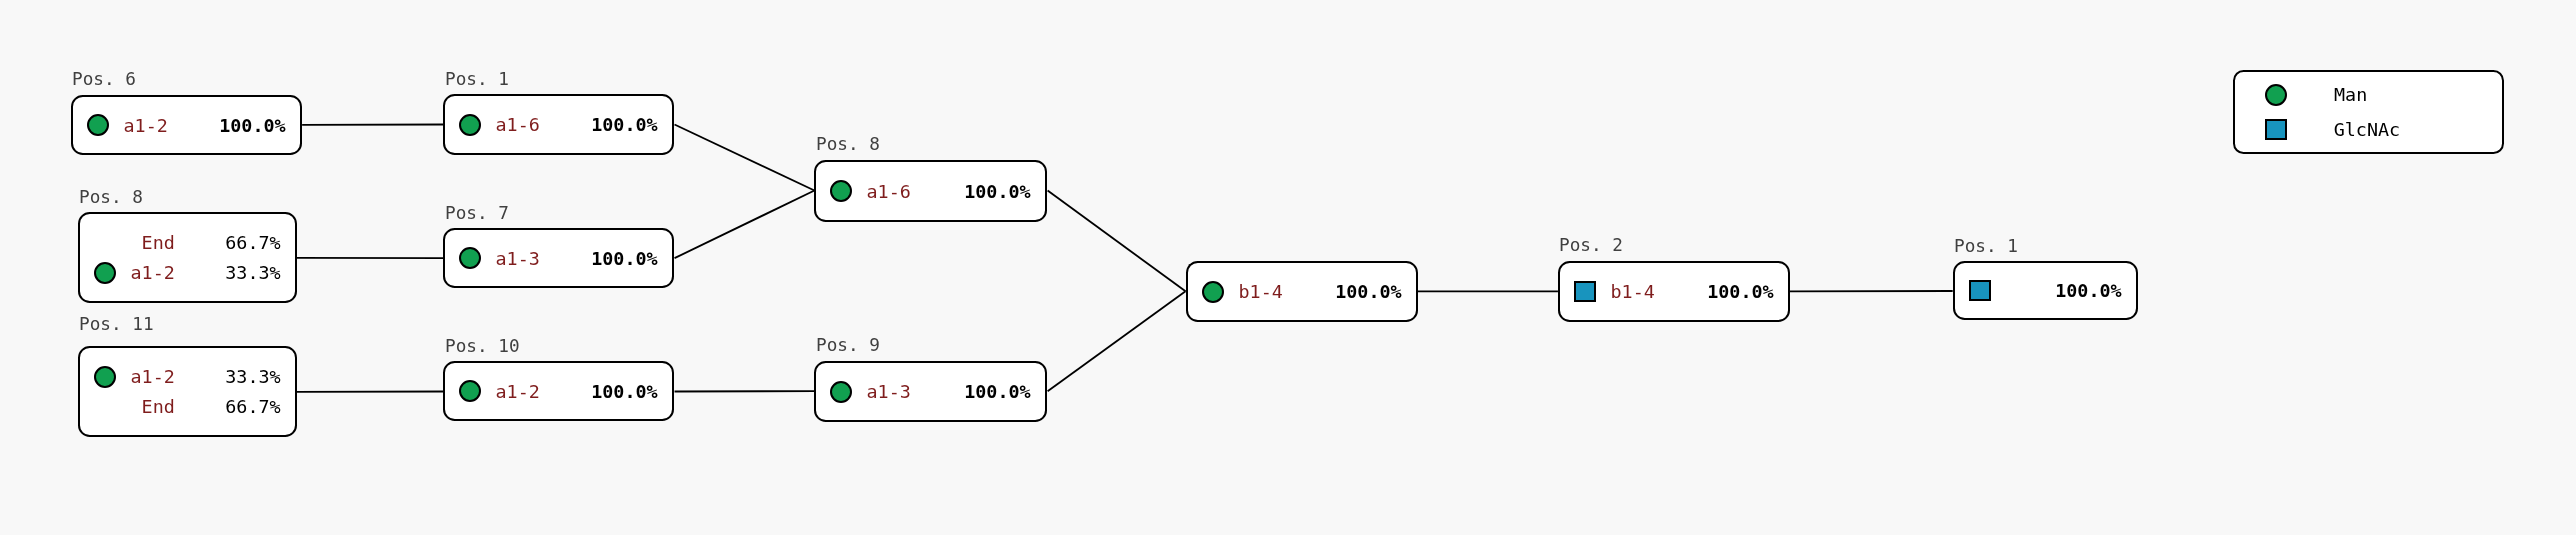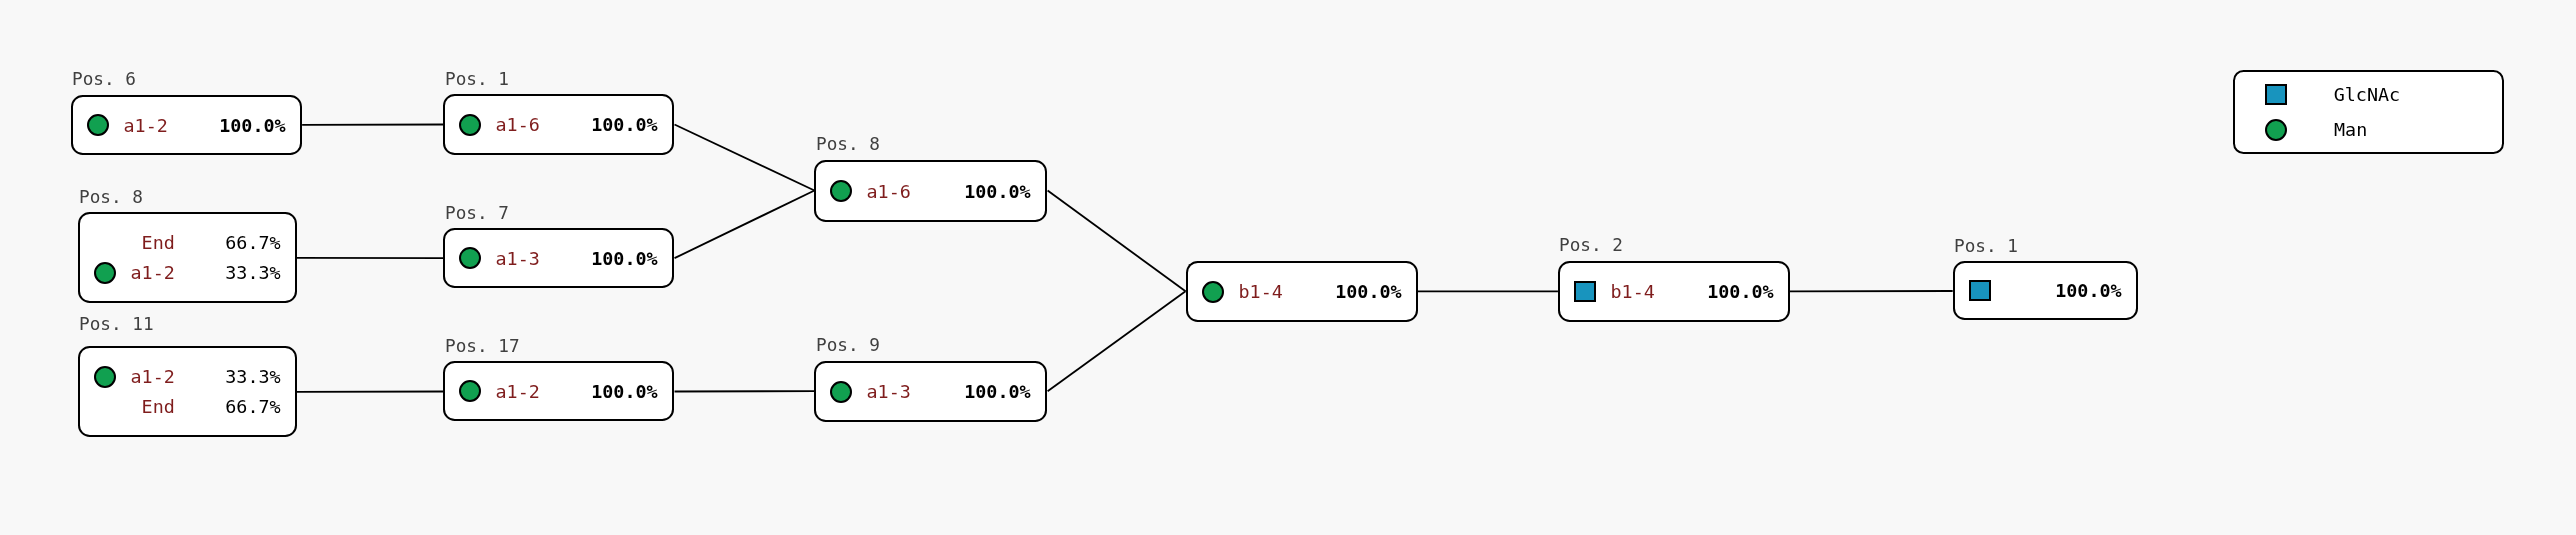--- a/index.html
+++ b/index.html
@@ -174,21 +174,21 @@
       <div class="node-label" style="left: 816px; top: 334px;">Pos. 9</div>
       <div class="node-box" style="left: 814px; top: 361px; width: 233px; height: 61px;">
         <div class="node-row">
           <span class="icon-cell">
             <span class="shape-circle" style="background: rgb(17, 160, 80);"></span>
           </span>
           <span class="linkage-label">a1-3</span>
           <span class="percent-value emph">100.0%</span>
         </div>
       </div>
-      <div class="node-label" style="left: 445px; top: 335px;">Pos. 17</div>
+      <div class="node-label" style="left: 445px; top: 335px;">Pos. 10</div>
       <div class="node-box" style="left: 443px; top: 361px; width: 231px; height: 60px;">
         <div class="node-row">
           <span class="icon-cell">
             <span class="shape-circle" style="background: rgb(17, 160, 80);"></span>
           </span>
           <span class="linkage-label">a1-2</span>
           <span class="percent-value emph">100.0%</span>
         </div>
       </div>
       <div class="node-label" style="left: 79px; top: 313px;">Pos. 11</div>
@@ -202,22 +202,22 @@
         </div>
         <div class="node-row">
           <span class="icon-cell"></span>
           <span class="linkage-label">End</span>
           <span class="percent-value">66.7%</span>
         </div>
       </div>
     </div>
   <div id="legend-box" style="left: 2233px; top: 70px; width: 271px; height: 84px;">
       <div class="legend-row">
+        <span class="shape-circle" style="background: rgb(17, 160, 80);"></span>
+        <span class="legend-text">Man</span>
+      </div>
+      <div class="legend-row">
         <span class="shape-square" style="background: rgb(24, 148, 190);"></span>
         <span class="legend-text">GlcNAc</span>
-      </div>
-      <div class="legend-row">
-        <span class="shape-circle" style="background: rgb(17, 160, 80);"></span>
-        <span class="legend-text">Man</span>
       </div>
     </div>
 </div>
 
 
 </body></html>

